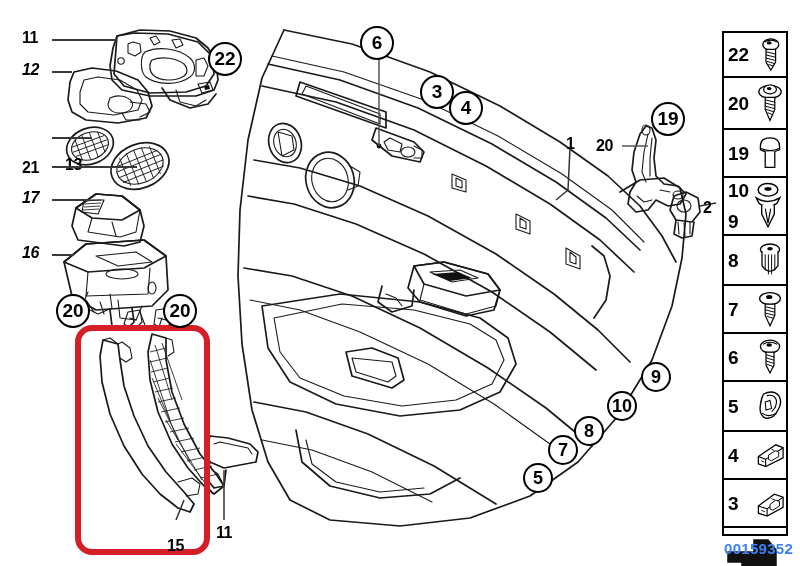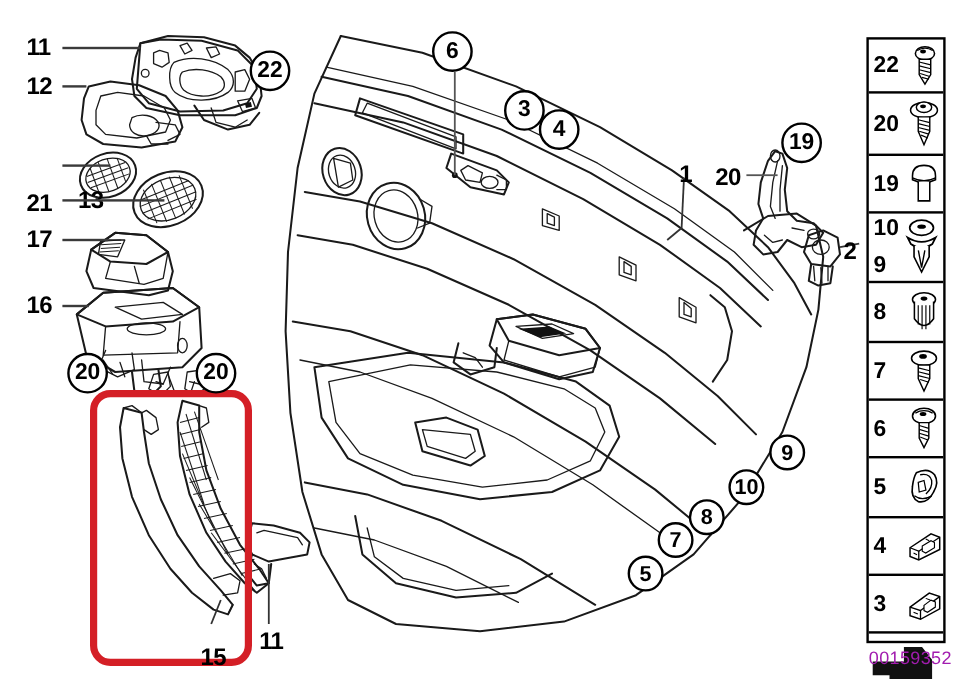--- a/index.html
+++ b/index.html
@@ -1,21 +1,21 @@
 <!DOCTYPE html>
 <html><head>
 <meta charset="utf-8">
 <style>
   html,body{margin:0;padding:0;background:#ffffff;}
   body{width:800px;height:566px;overflow:hidden;
        font-family:"Liberation Sans",sans-serif;}
   #sheet{position:relative;width:800px;height:566px;background:#fff;}
 
   
-  .lbl{position:absolute;font-weight:bold;font-size:20px;color:#000;
+  .lbl{position:absolute;font-weight:bold;font-size:16px;color:#000;
        letter-spacing:-0.5px;line-height:1;white-space:nowrap;}
 
   
   .lead{position:absolute;background:#3a3a3a;}
   .lead.h{height:1.6px;}
 
   
   .balloon{position:absolute;border:2.4px solid #000;border-radius:50%;
            background:#fff;display:flex;align-items:center;
            justify-content:center;font-weight:bold;color:#000;
@@ -32,21 +32,21 @@
           background:#fff;}
   .lrow{position:relative;border-bottom:2px solid #000;box-sizing:border-box;
         display:flex;align-items:center;}
   .lrow:last-child{border-bottom:none;}
   .lnum{font-weight:bold;font-size:19px;color:#000;padding-left:4px;
         width:26px;flex:0 0 26px;line-height:1;}
   .lnum.stack{display:flex;flex-direction:column;justify-content:space-between;
               height:100%;padding-top:3px;padding-bottom:3px;box-sizing:border-box;}
   .lart{flex:1;height:100%;position:relative;}
   .lart svg{position:absolute;left:0;top:0;width:100%;height:100%;}
-  #partno{position:absolute;font-weight:normal;font-size:15px;color:#a21caf;
+  #partno{position:absolute;font-weight:bold;font-size:15px;color:#3b82f6;
           letter-spacing:0.3px;}
 
   
   #art{position:absolute;left:0;top:0;width:800px;height:566px;}
   #art .o{fill:none;stroke:#1a1a1a;stroke-width:1.7;
           stroke-linejoin:round;stroke-linecap:round;}
   #art .t{fill:none;stroke:#1a1a1a;stroke-width:1.1;
           stroke-linejoin:round;stroke-linecap:round;}
   #art .fk{fill:#111;stroke:none;}
   #art .mesh{fill:none;stroke:#1a1a1a;stroke-width:0.85;}
@@ -443,29 +443,29 @@
         </svg>
       </div>
     </div>
 
   </div>
 
   <div id="partno" style="left: 724px; top: 540px;">00159352</div>
 
 <div class="lbl" style="left: 22px; top: 30px;">11</div>
     <div class="lead h" style="left: 52px; top: 39px; width: 65px;"></div>
-    <div class="lbl" style="left: 22px; top: 62px;">12</div>
+    <div class="lbl" style="left: 22px; top: 62px; font-style: italic;">12</div>
     <div class="lead h" style="left: 52px; top: 71px; width: 20px;"></div>
     <div class="lbl" style="left: 22px; top: 128px; margin-top: 32px;">21</div>
     <div class="lead h" style="left: 52px; top: 137px; width: 40px;"></div>
     <div class="lbl" style="left: 22px; top: 157px; margin-left: 43px;">13</div>
     <div class="lead h" style="left: 52px; top: 166px; width: 85px;"></div>
-    <div class="lbl" style="left: 22px; top: 190px;">17</div>
+    <div class="lbl" style="left: 22px; top: 190px; font-style: italic;">17</div>
     <div class="lead h" style="left: 52px; top: 199px; width: 38px;"></div>
-    <div class="lbl" style="left: 22px; top: 245px;">16</div>
+    <div class="lbl" style="left: 22px; top: 245px; font-style: italic;">16</div>
     <div class="lead h" style="left: 52px; top: 254px; width: 22px;"></div>
     <div class="lbl" style="left: 566px; top: 136px;">1</div>
     <div class="lbl" style="left: 596px; top: 138px;">20</div>
     <div class="lbl" style="left: 703px; top: 200px;">2</div>
     <div class="lbl" style="left: 167px; top: 525px; margin-top: 13px;">15</div>
     <div class="lbl" style="left: 216px; top: 525px;">11</div>
     <div class="balloon b-lg" style="left: 208px; top: 42px;">22</div>
     <div class="balloon b-lg" style="left: 360px; top: 26px;">6</div>
     <div class="balloon b-lg" style="left: 420px; top: 75px;">3</div>
     <div class="balloon b-lg" style="left: 449px; top: 91px;">4</div>

